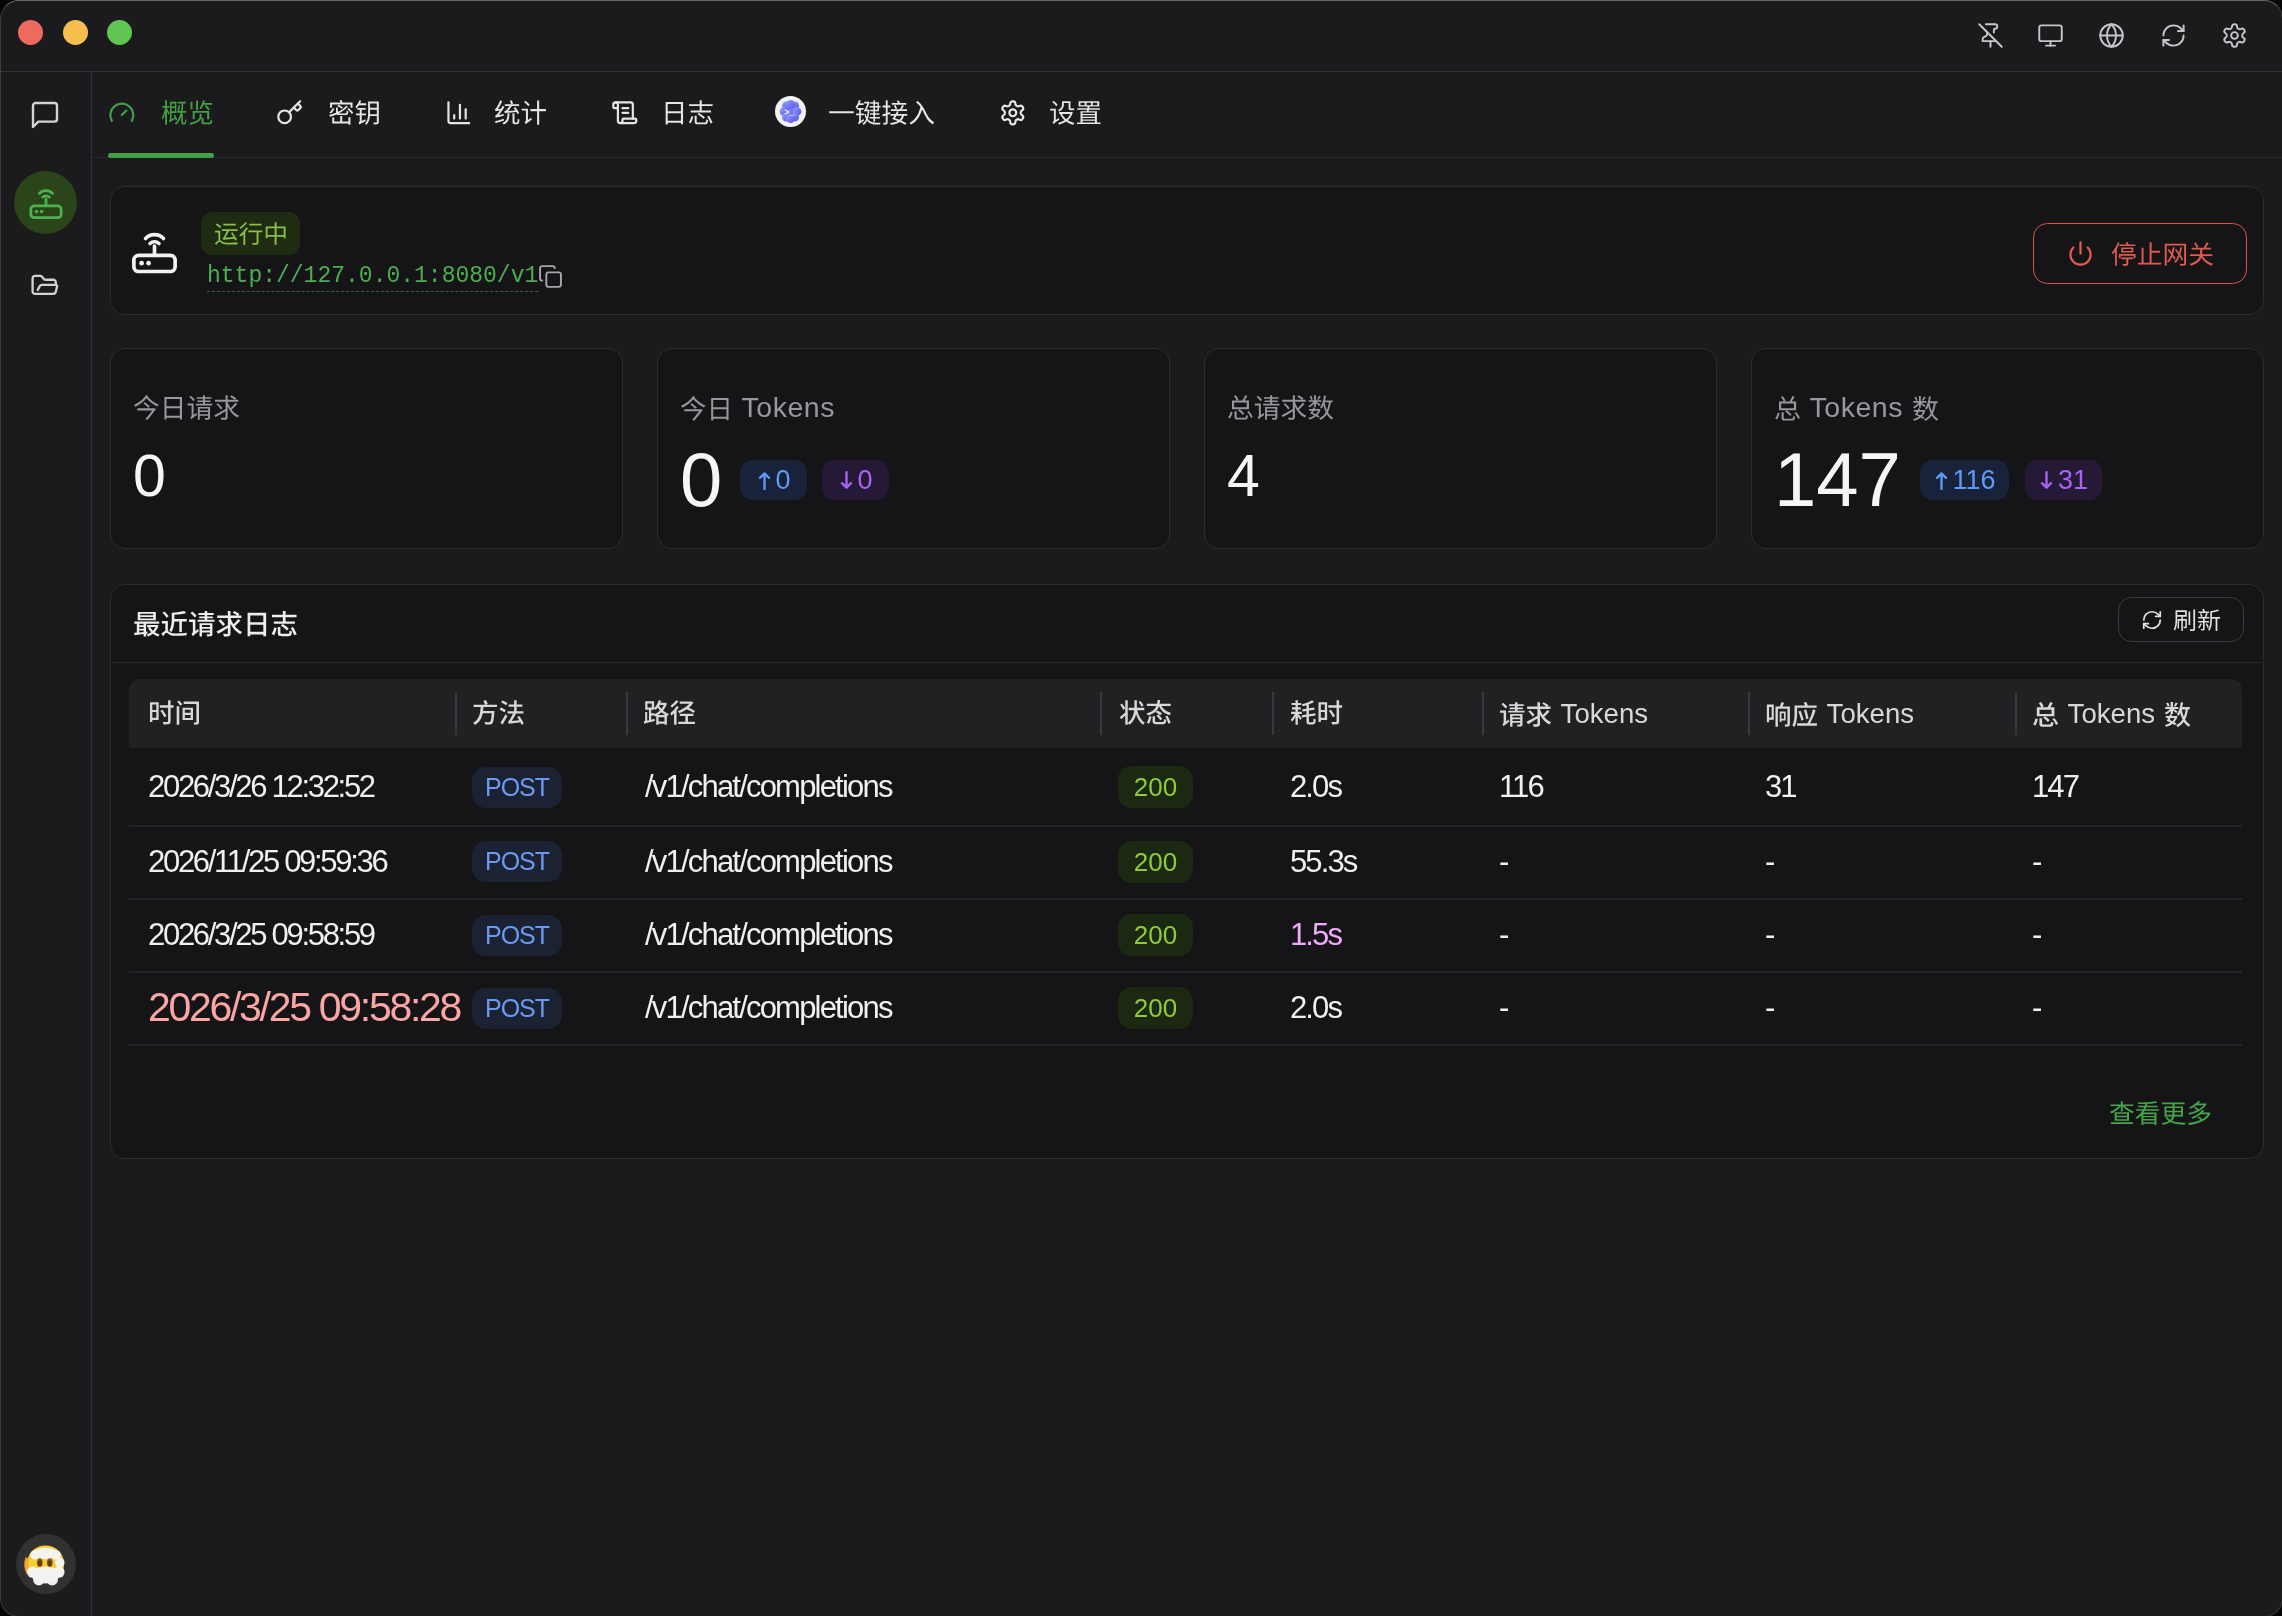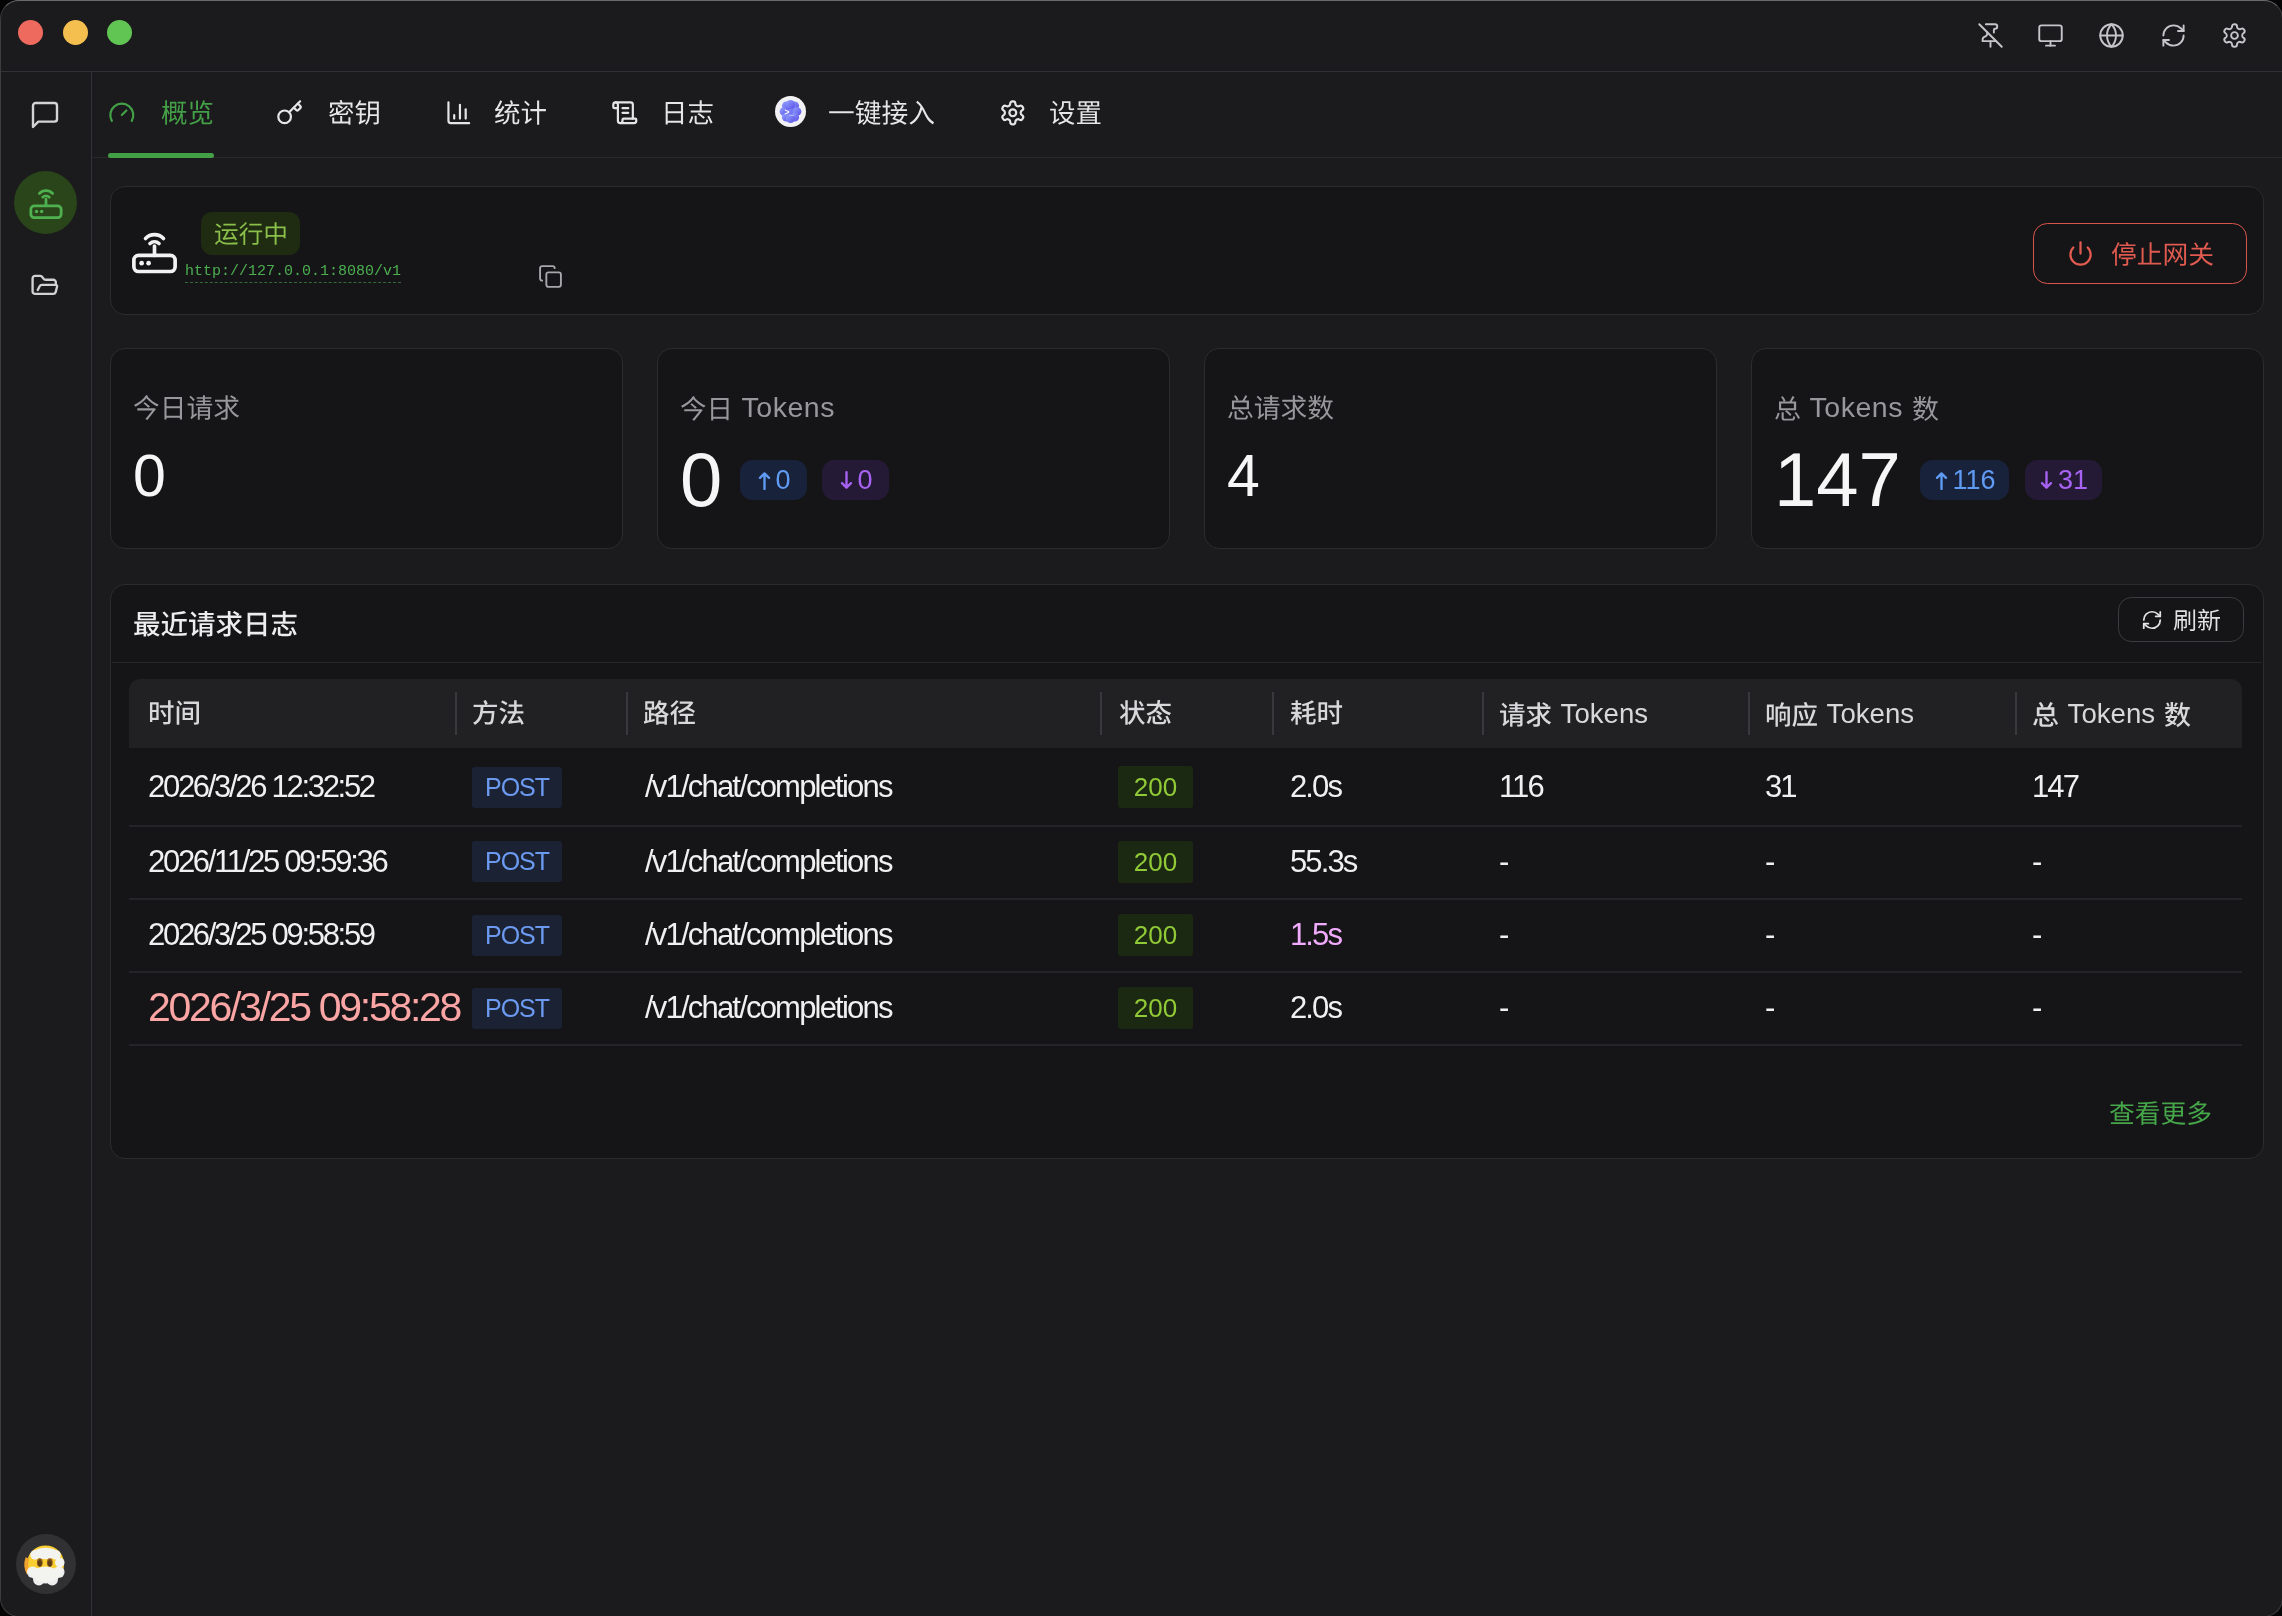--- a/index.html
+++ b/index.html
@@ -4,21 +4,21 @@
 * { margin:0; padding:0; box-sizing:border-box; }
 html,body { width:2283px; height:1617px; background:#050506; overflow:hidden; }
 body { font-family:"Liberation Sans", sans-serif; position:relative; }
 .abs { position:absolute; }
 .win { position:absolute; inset:0; background:#1b1b1d; border-radius:19px;
        border:1px solid #3d3d40; border-top:1px solid #6a6a6c; overflow:hidden; }
 .line { position:absolute; background:#323236; }
 .card { position:absolute; background:#151517; border:1.9px solid #2c2c2f; border-radius:15px; }
 .flex { display:flex; align-items:center; }
 .num { color:#f6f6f7; font-weight:400; }
-.badge { position:absolute; border-radius:3px; display:flex; align-items:center; justify-content:center;
+.badge { position:absolute; border-radius:14px; display:flex; align-items:center; justify-content:center;
          font-weight:600; }
 svg { display:inline-block; }
 .mono { font-family:"Liberation Mono", monospace; }
 
 </style></head><body>
 <div class="win">
 <div class="abs" style="left:17px;top:19px;width:25px;height:25px;border-radius:50%;background:#ee6a5f"></div>
 <div class="abs" style="left:62px;top:19px;width:25px;height:25px;border-radius:50%;background:#f5bf4f"></div>
 <div class="abs" style="left:106px;top:19px;width:25px;height:25px;border-radius:50%;background:#61c554"></div>
 <div class="abs" style="left:1976px;top:21px"><svg width="27" height="27" viewBox="0 0 24 24" fill="none" stroke="#c6c6ca" stroke-width="1.70" stroke-linecap="round" stroke-linejoin="round">
@@ -201,21 +201,21 @@
           <path d="M380 777V706H884V777ZM68 738C127 697 206 639 245 604L297 658C256 693 175 748 118 786ZM375 119C405 132 449 136 825 169L864 93L931 128C892 204 812 335 750 432L688 403C720 352 756 291 789 234L459 209C512 286 565 384 606 478H955V549H314V478H516C478 377 422 280 404 253C383 221 367 198 349 195C358 174 371 135 375 119ZM252 490H42V420H179V101C136 82 86 38 37 -15L90 -84C139 -18 189 42 222 42C245 42 280 9 320 -16C391 -59 474 -71 597 -71C705 -71 876 -66 944 -61C945 -39 957 0 967 21C864 10 713 2 599 2C488 2 403 9 336 51C297 75 273 95 252 105Z"></path>
         </g>
         <g transform="translate(26.00,22.88) scale(0.02600,-0.02600)">
           <path d="M435 780V708H927V780ZM267 841C216 768 119 679 35 622C48 608 69 579 79 562C169 626 272 724 339 811ZM391 504V432H728V17C728 1 721 -4 702 -5C684 -6 616 -6 545 -3C556 -25 567 -56 570 -77C668 -77 725 -77 759 -66C792 -53 804 -30 804 16V432H955V504ZM307 626C238 512 128 396 25 322C40 307 67 274 78 259C115 289 154 325 192 364V-83H266V446C308 496 346 548 378 600Z"></path>
         </g>
         <g transform="translate(52.00,22.88) scale(0.02600,-0.02600)">
           <path d="M458 840V661H96V186H171V248H458V-79H537V248H825V191H902V661H537V840ZM171 322V588H458V322ZM825 322H537V588H825Z"></path>
         </g>
       </svg>
     </div>
-<div class="abs mono" style="left:184px;top:262px;font-size:15px;color:#4cae50;border-bottom:1.9px dashed rgba(76,174,80,0.55);padding-bottom:1.9px">http://127.0.0.1:8080/v1</div>
+<div class="abs mono" style="left:206px;top:262px;font-size:23px;color:#4cae50;border-bottom:1.9px dashed rgba(76,174,80,0.55);padding-bottom:1.9px">http://127.0.0.1:8080/v1</div>
 <div class="abs" style="left:537px;top:263px"><svg width="25" height="25" viewBox="0 0 24 24" fill="none" stroke="#a8a8ac" stroke-width="1.80" stroke-linecap="round" stroke-linejoin="round">
         <rect width="14" height="14" x="8" y="8" rx="2"></rect>
         <path d="M4 16c-1.1 0-2-.9-2-2V4c0-1.1.9-2 2-2h10c1.1 0 2 .9 2 2"></path>
       </svg></div>
 <div class="abs flex" style="left:2032px;top:222px;width:214px;height:61px;border:1.9px solid #d8554b;border-radius:14.3px;justify-content:center;gap:17px">
       <svg width="27" height="27" viewBox="0 0 24 24" fill="none" stroke="#e05a50" stroke-width="2.00" stroke-linecap="round" stroke-linejoin="round">
         <path d="M12 2v10"></path>
         <path d="M18.4 6.6a9 9 0 1 1-12.77.04"></path>
       </svg>
       <svg width="103" height="26" viewBox="0 0 108.0 27" fill="#e05a50">

